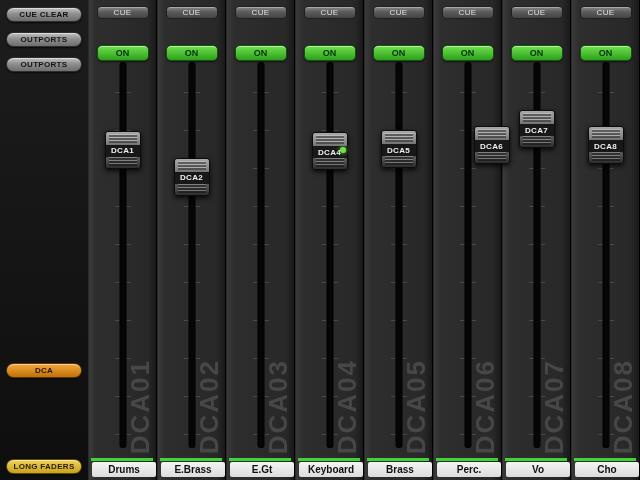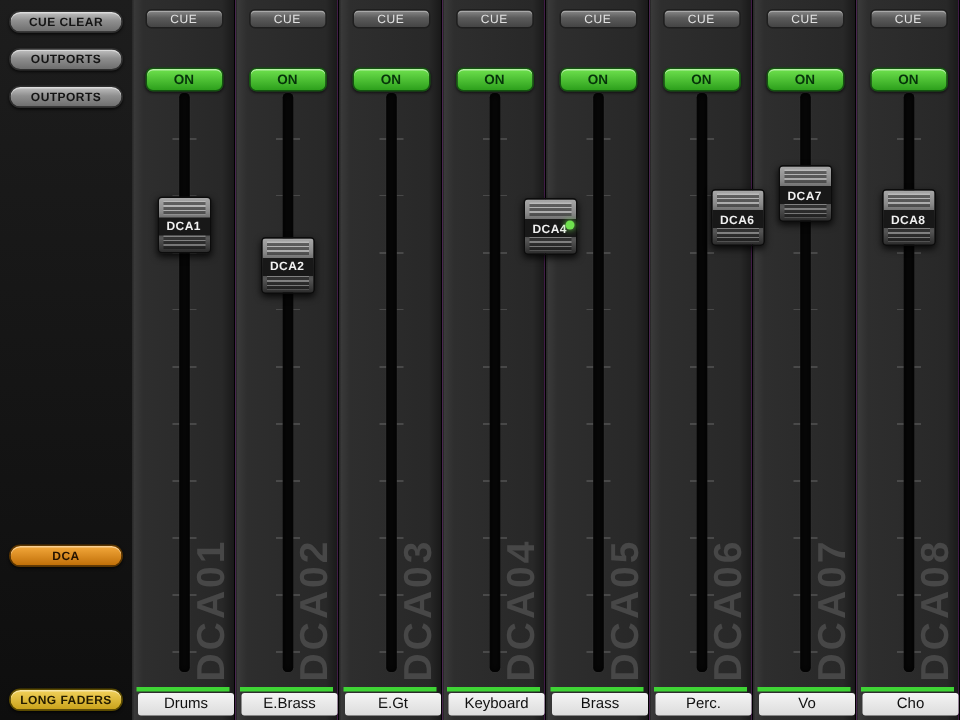--- a/index.html
+++ b/index.html
@@ -70,21 +70,21 @@
                display:flex; align-items:center; justify-content:center;
                font-size:8px; font-weight:bold; color:#f0f0f0; letter-spacing:.3px; }
   .touch-dot { position:absolute; top:14px; right:1px; width:6px; height:6px; border-radius:50%;
                background:var(--on-green-hi); box-shadow:0 0 4px var(--on-green-hi); display:none; z-index:5; }
 
   .name-line { position:absolute; bottom:19px; left:2px; right:3px; height:3px;
                background:var(--channel-color); z-index:5; }
   .name-box { position:absolute; bottom:3px; left:3px; right:0; height:15px; z-index:5;
               background:linear-gradient(180deg,#f4f4f4,#dcdcdc); border-radius:2px;
               display:flex; align-items:center; justify-content:center;
-              font-size:10px; font-weight:normal; color:#101010; cursor:pointer;
+              font-size:10px; font-weight:bold; color:#101010; cursor:pointer;
               white-space:nowrap; overflow:hidden; }
 </style>
 </head>
 <body>
 
 <div class="app">
 
   <div class="sidebar">
     <div class="side-btn" style="top:7px">CUE CLEAR</div>
     <div class="side-btn" style="top:32px">OUTPORTS</div>
@@ -149,40 +149,46 @@
   </div>
 
   <div class="strip">
     <div class="cue-btn">CUE</div>
     <div class="on-btn">ON</div>
 
     <div class="fader-area">
       <div class="bg-label">DCA04</div>
       <div class="ticks"></div>
       <div class="track"></div>
-      <div class="knob" style="top: 19.1%; margin-left: 37px;">
+      <div class="knob" style="top: 19.1%;">
         <div class="ridges top"></div>
         <div class="knob-band">DCA4</div>
         <div class="ridges bottom"></div>
         <div class="touch-dot" style="display: block;"></div>
       </div>
     </div>
 
     <div class="name-line"></div>
     <div class="name-box">Keyboard</div>
   </div>
 
   <div class="strip">
     <div class="cue-btn">CUE</div>
     <div class="on-btn">ON</div>
 
     <div class="fader-area">
       <div class="bg-label">DCA05</div>
       <div class="ticks"></div>
       <div class="track"></div>
+      <div class="knob" style="top: 18.6%;">
+        <div class="ridges top"></div>
+        <div class="knob-band">DCA5</div>
+        <div class="ridges bottom"></div>
+
+      </div>
     </div>
 
     <div class="name-line"></div>
     <div class="name-box">Brass</div>
   </div>
 
   <div class="strip">
     <div class="cue-btn">CUE</div>
     <div class="on-btn">ON</div>
 

